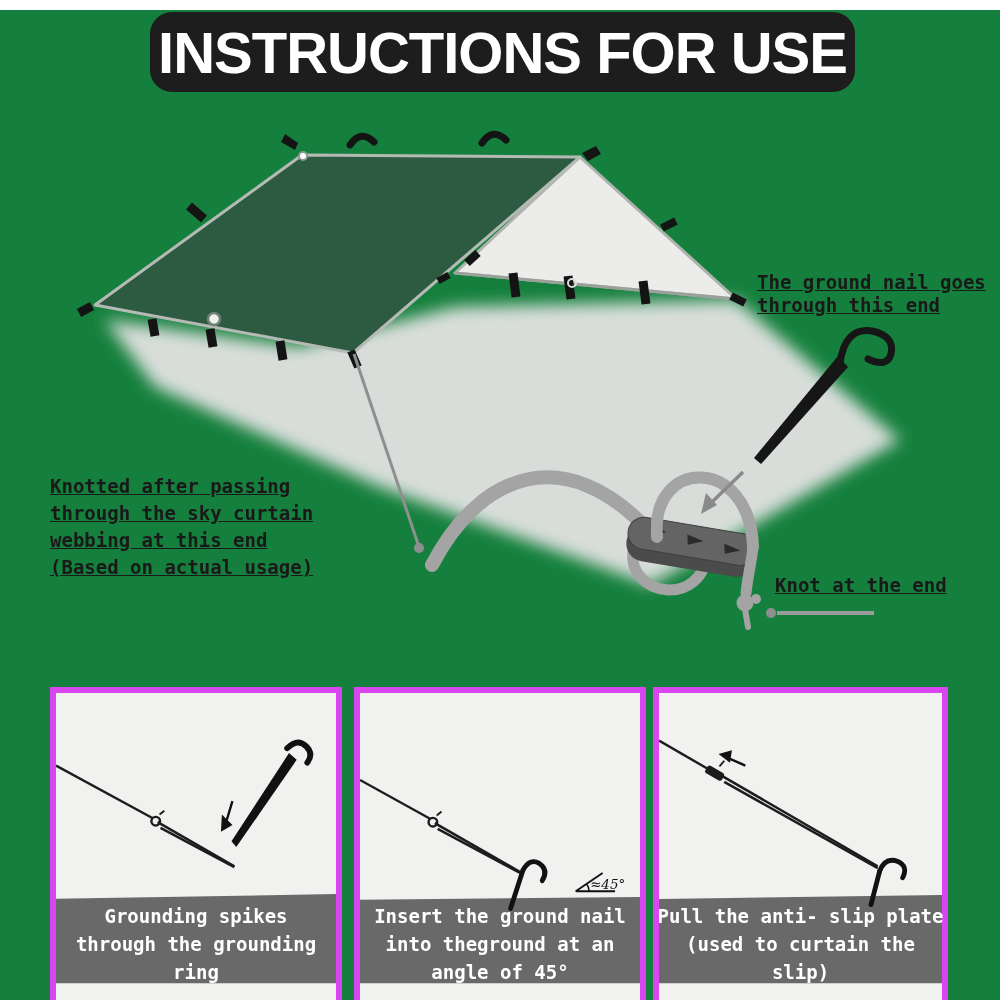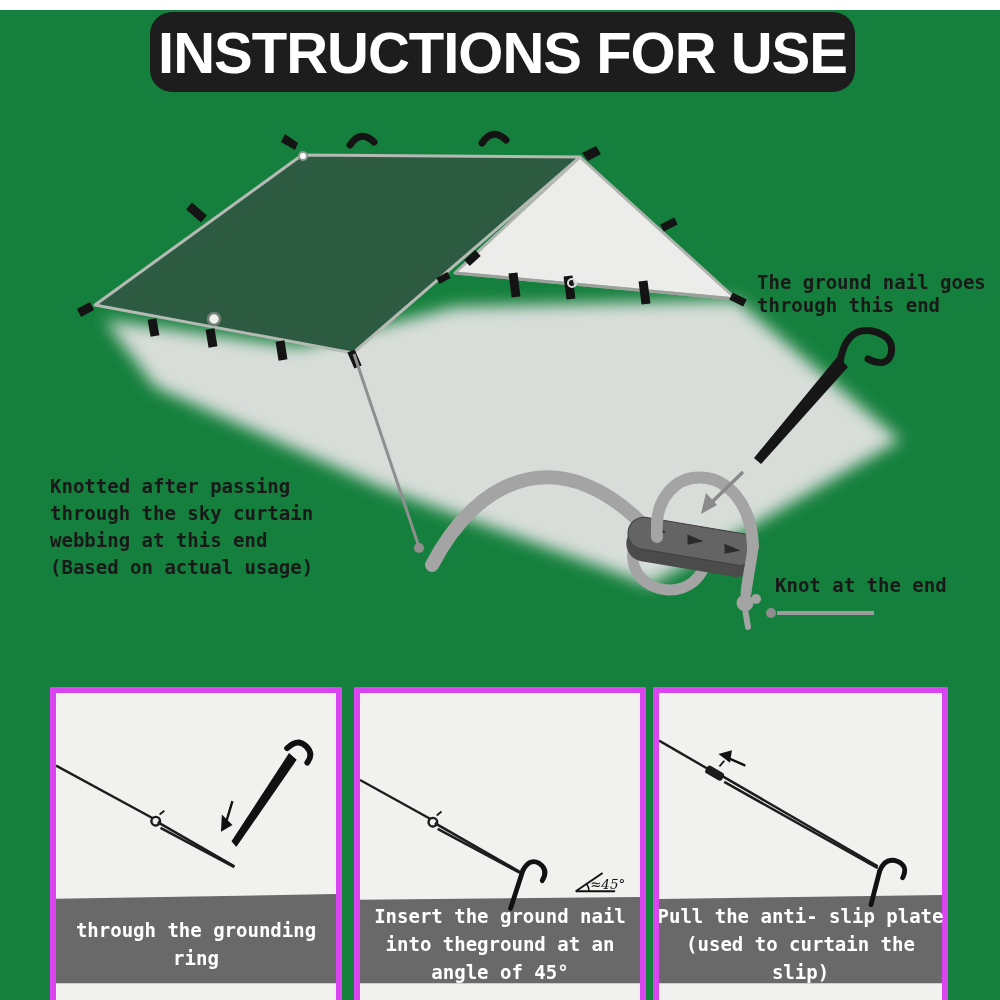--- a/index.html
+++ b/index.html
@@ -7,21 +7,21 @@
          font-family:"DejaVu Sans Mono", monospace;margin-top:10px;}
   
   .header{position:absolute;left:150px;top:2px;width:705px;height:80px;background:#1d1d1d;
           border-radius:22px;display:flex;align-items:center;justify-content:center;}
   .header-title{color:#ffffff;font-family:"Liberation Sans", sans-serif;font-weight:700;
           font-size:58px;letter-spacing:-1px;white-space:nowrap;}
   
   .scene{position:absolute;left:0;top:85px;width:1000px;height:585px;}
   
   .note{position:absolute;font-weight:700;font-size:19px;color:#191919;}
-  .note div{white-space:pre;}
+  .note div{white-space:pre;text-decoration:underline;}
   .note-ground-nail{left:757px;top:261px;line-height:23px;}
   .note-knotted{left:50px;top:463px;line-height:27px;}
   .note-knot-end{left:775px;top:564px;line-height:23px;}
   
   .panel{position:absolute;top:677px;height:324px;background:#f1f1f0;border:6px solid #d946ef;
          box-sizing:border-box;}
   .panel-1{left:50px;width:292px;}
   .panel-2{left:354px;width:292px;}
   .panel-3{left:653px;width:295px;}
   .panel svg{position:absolute;left:0;top:0;width:100%;height:100%;}
@@ -146,20 +146,21 @@
       <g>
         <path d="M 241 35 Q 252 24 261 33 Q 269 41 262 50" fill="none" stroke="#111111" stroke-width="6" stroke-linecap="round"></path>
         <polygon points="243,40 251,47 188,138 183,132" fill="#111111"></polygon>
       </g>
       <g>
         <line x1="184" y1="90" x2="178" y2="110" stroke="#111111" stroke-width="2.5"></line>
         <polygon points="172,122 184,115 173,104" fill="#111111"></polygon>
       </g>
     </svg>
     <div class="caption">
+      <div>Grounding spikes</div>
       <div>through the grounding</div>
       <div>ring</div>
     </div>
   </div>
 
   <div class="panel panel-2">
     <svg viewBox="0 0 292 280">
       <polygon points="0,193 292,190 292,280 0,280" fill="#696969"></polygon>
       <line x1="0" y1="68" x2="74" y2="109" stroke="#1c1c1c" stroke-width="2.5"></line>
       <circle cx="76" cy="112" r="4.5" fill="none" stroke="#1c1c1c" stroke-width="2.5"></circle>

